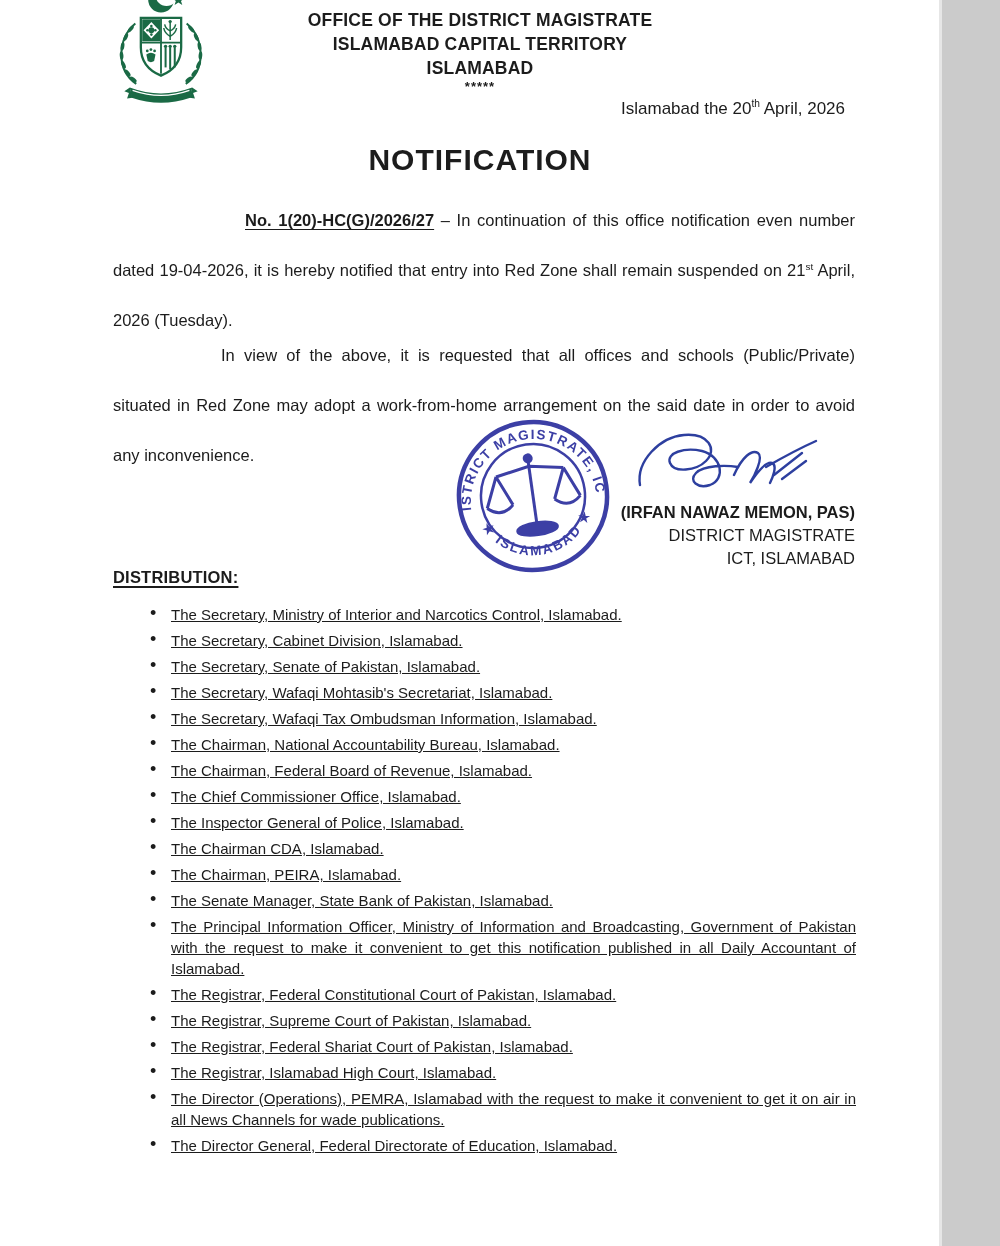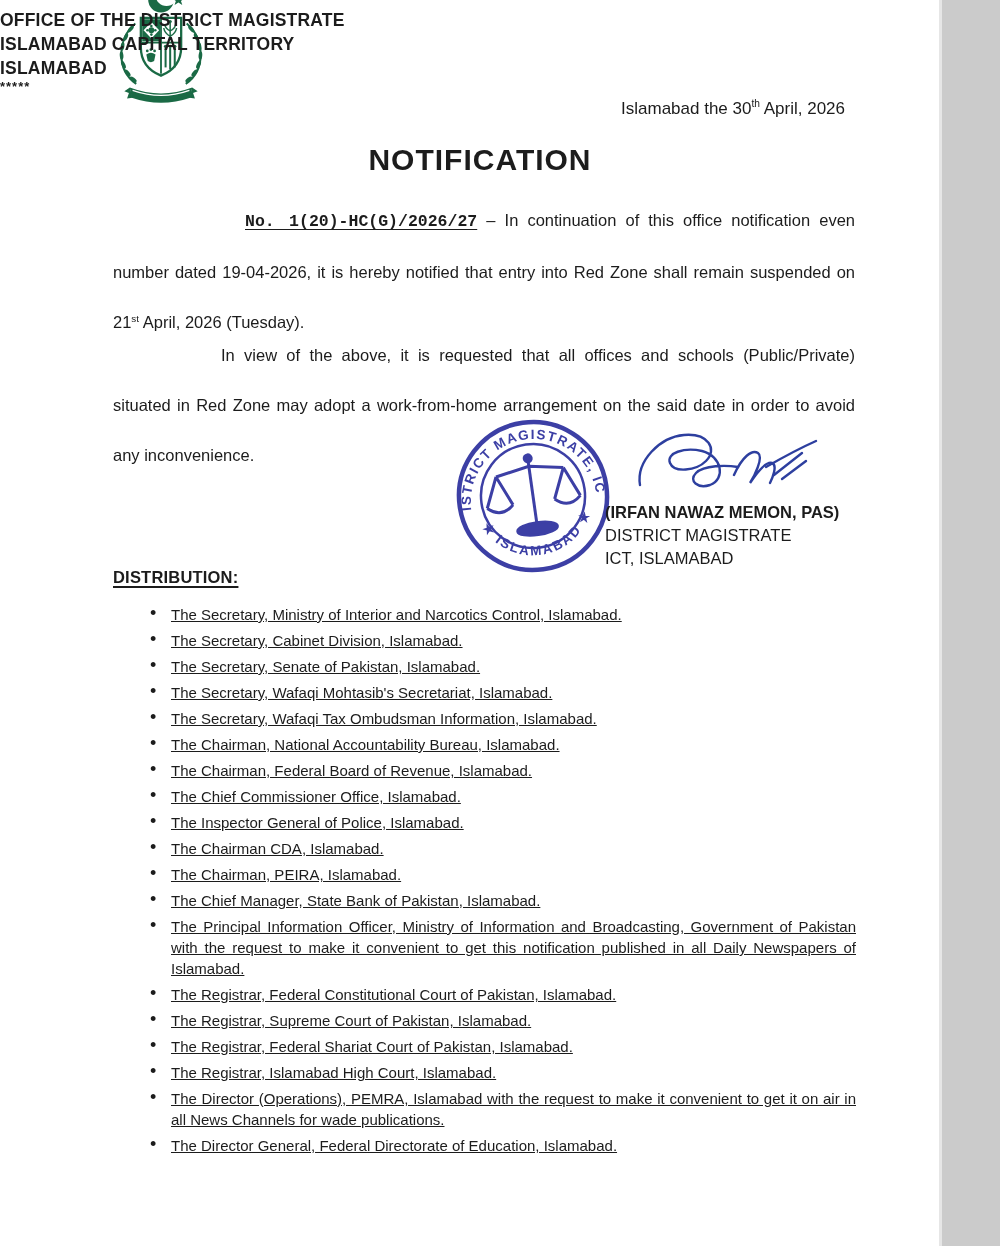--- a/index.html
+++ b/index.html
@@ -20,20 +20,21 @@
     position: absolute; top: 0; right: 0;
     width: 61px; height: 100%;
     background: #cbcbcb;
     border-left: 3px solid #e6e6e6;
   }
 
   
   .emblem { position: absolute; left: 106px; top: -10px; width: 110px; height: 120px; }
   .head-block {
     position: absolute; left: 0; top: 8px; width: 960px;
+    text-align: center;
   }
   .head-line { font-size: 17.5px; font-weight: bold; line-height: 24px; letter-spacing: 0.2px; }
   .head-stars { font-size: 13px; font-weight: bold; line-height: 14px; letter-spacing: 1px; }
   .date-line {
     position: absolute; top: 99px; right: 155px;
     font-size: 17px;
   }
   sup { font-size: 0.6em; vertical-align: super; line-height: 0; }
 
   
@@ -48,28 +49,28 @@
   }
 
   
   .para {
     position: absolute; left: 113px; width: 742px;
     font-size: 16.5px; line-height: 50px;
     text-align: justify;
   }
   .para-1 { top: 195px; text-indent: 132px; }
   .para-2 { top: 330px; text-indent: 108px; }
-  .ref-no { font-weight: bold; text-decoration: underline; text-underline-offset: 3px; font-family: Liberation Mono, monospace; }
+  .ref-no { font-weight: bold; text-decoration: underline; text-underline-offset: 3px; }
 
   
   .seal { position: absolute; left: 453px; top: 416px; width: 160px; height: 160px; }
   .signature { position: absolute; left: 626px; top: 423px; width: 200px; height: 88px; }
   .sig-block {
     position: absolute; left: 605px; top: 501px; width: 250px;
-    text-align: left; font-size: 16.5px; line-height: 23px;
+    text-align: right; font-size: 16.5px; line-height: 23px;
   }
   .sig-name { font-weight: bold; }
 
   
   .dist-heading {
     position: absolute; left: 113px; top: 568px;
     font-size: 16.5px; font-weight: bold;
     text-decoration: underline; text-decoration-thickness: 2px; text-underline-offset: 3px;
     letter-spacing: 0.2px;
   }
@@ -172,21 +173,21 @@
     </g>
   </svg>
 
   <div class="head-block">
     <div class="head-line">OFFICE OF THE DISTRICT MAGISTRATE</div>
     <div class="head-line">ISLAMABAD CAPITAL TERRITORY</div>
     <div class="head-line">ISLAMABAD</div>
     <div class="head-stars">*****</div>
   </div>
 
-  <div class="date-line"><span>Islamabad the 30</span><sup>th</sup><span> April, 2026</span></div>
+  <div class="date-line"><span>Islamabad the 20</span><sup>th</sup><span> April, 2026</span></div>
 
   <div class="doc-title">
     <span>NOTIFICATION</span>
   </div>
 
   <div class="para para-1"><span class="ref-no">No. 1(20)-HC(G)/2026/27</span><span> – In continuation of this office notification even number dated 19-04-2026, it is hereby notified that entry into Red Zone shall remain suspended on 21</span><sup>st</sup><span> April, 2026 (Tuesday).</span></div>
 
   <div class="para para-2">In view of the above, it is requested that all offices and schools (Public/Private) situated in Red Zone may adopt a work-from-home arrangement on the said date in order to avoid any inconvenience.</div>
 
   <svg class="seal" viewBox="0 0 160 160" aria-hidden="true">
@@ -237,22 +238,22 @@
       <li>The Secretary, Cabinet Division, Islamabad.</li>
       <li>The Secretary, Senate of Pakistan, Islamabad.</li>
       <li>The Secretary, Wafaqi Mohtasib's Secretariat, Islamabad.</li>
       <li>The Secretary, Wafaqi Tax Ombudsman Information, Islamabad.</li>
       <li>The Chairman, National Accountability Bureau, Islamabad.</li>
       <li>The Chairman, Federal Board of Revenue, Islamabad.</li>
       <li>The Chief Commissioner Office, Islamabad.</li>
       <li>The Inspector General of Police, Islamabad.</li>
       <li>The Chairman CDA, Islamabad.</li>
       <li>The Chairman, PEIRA, Islamabad.</li>
-      <li>The Chief Manager, State Bank of Pakistan, Islamabad.</li>
-      <li>The Principal Information Officer, Ministry of Information and Broadcasting, Government of Pakistan with the request to make it convenient to get this notification published in all Daily Newspapers of Islamabad.</li>
+      <li>The Senate Manager, State Bank of Pakistan, Islamabad.</li>
+      <li>The Principal Information Officer, Ministry of Information and Broadcasting, Government of Pakistan with the request to make it convenient to get this notification published in all Daily Accountant of Islamabad.</li>
       <li>The Registrar, Federal Constitutional Court of Pakistan, Islamabad.</li>
       <li>The Registrar, Supreme Court of Pakistan, Islamabad.</li>
       <li>The Registrar, Federal Shariat Court of Pakistan, Islamabad.</li>
       <li>The Registrar, Islamabad High Court, Islamabad.</li>
       <li>The Director (Operations), PEMRA, Islamabad with the request to make it convenient to get it on air in all News Channels for wade publications.</li>
       <li>The Director General, Federal Directorate of Education, Islamabad.</li>
     </ul>
 
 </div>
 

